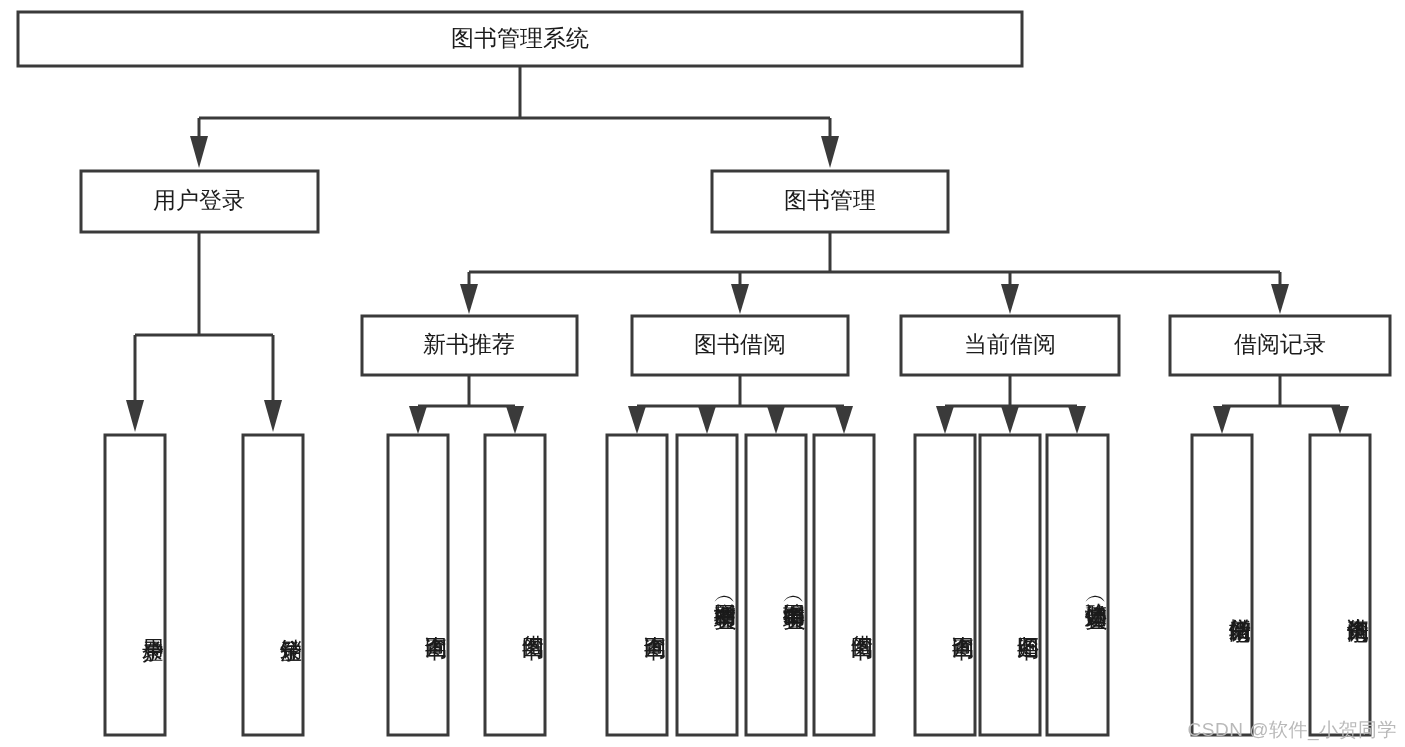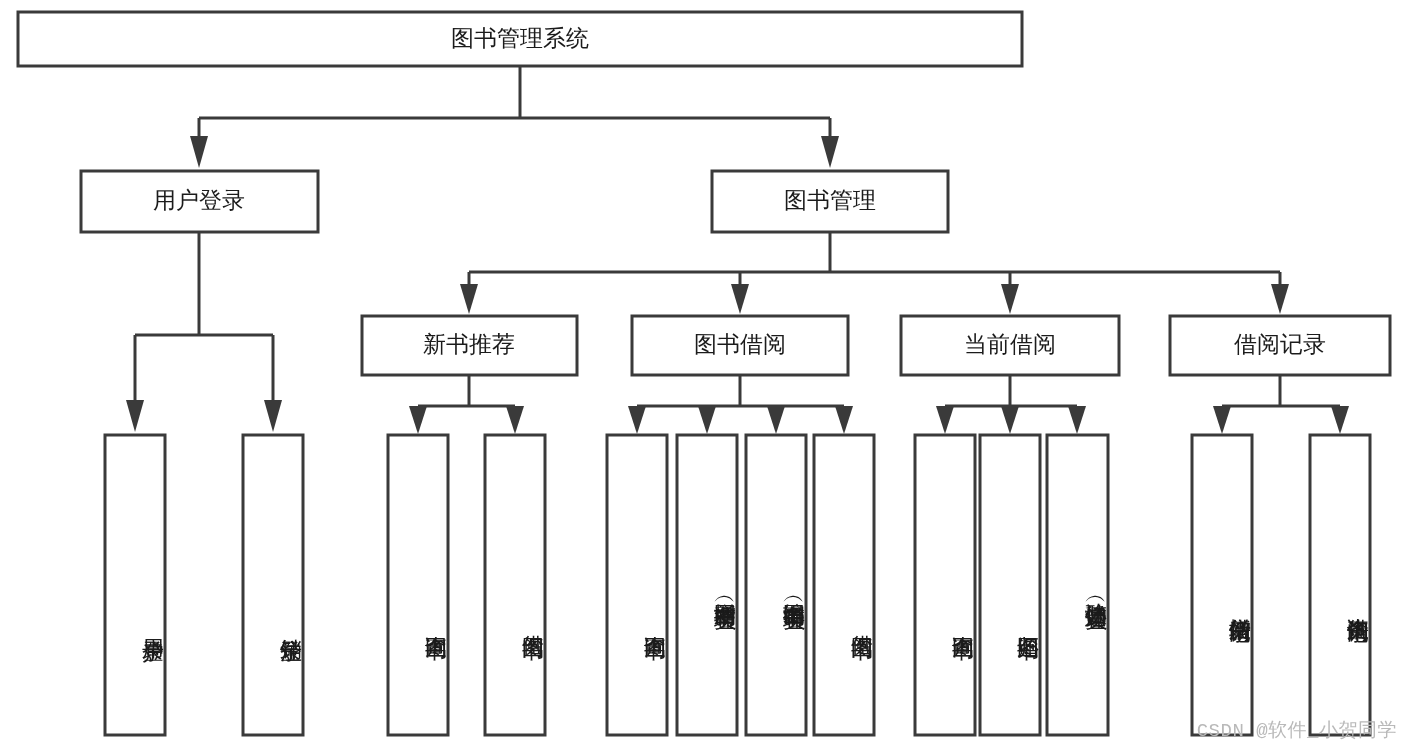--- a/index.html
+++ b/index.html
@@ -60,21 +60,21 @@
     display: flex;
     align-items: flex-start;
     justify-content: center;
     white-space: nowrap;
     pointer-events: none;
   }
   .watermark {
     position: absolute;
     right: 8px;
     bottom: 4px;
-    font-family: Liberation Mono, monospace;
+    font-family: Liberation Sans, sans-serif;
     font-size: 19px;
     color: #b9b9b9;
     white-space: nowrap;
     letter-spacing: 0.5px;
   }
 </style>
 </head>
 <body>
 
 <div id="diagram-root">

